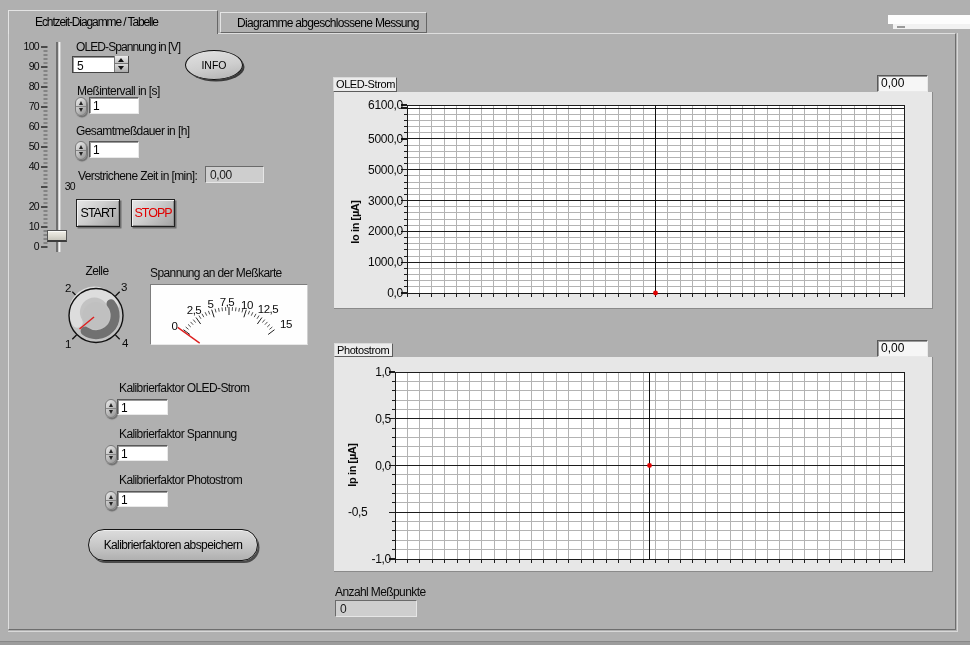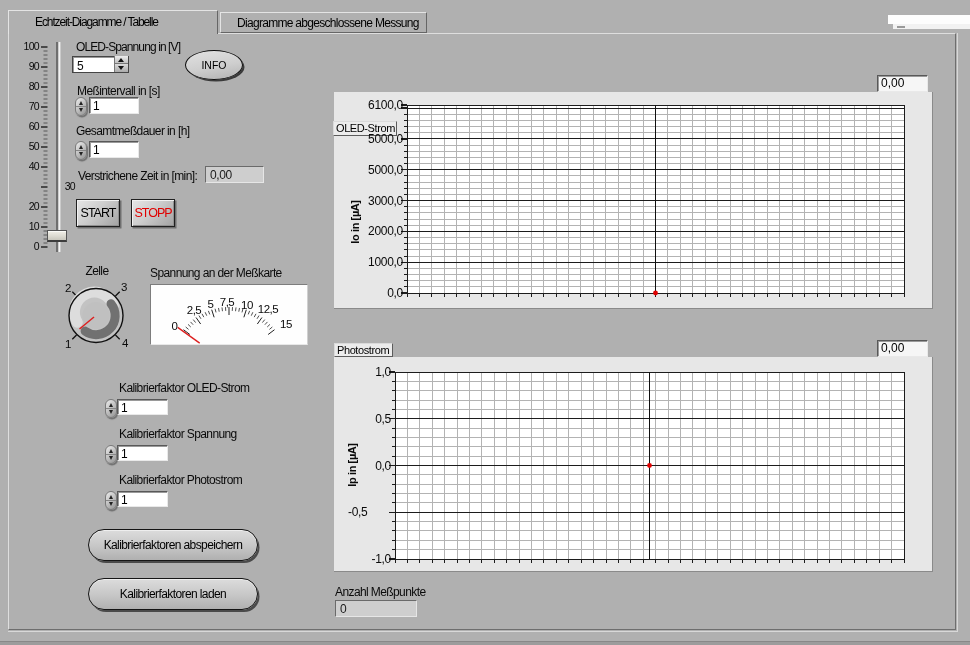--- a/index.html
+++ b/index.html
@@ -203,23 +203,22 @@
     <div class="ab" style="left:108.5px;top:456px;width:0;height:0;border-left:2.5px solid transparent;border-right:2.5px solid transparent;border-top:4px solid #222;"></div>
     <div class="ab" style="left:106px;top:454px;width:10px;height:1px;background:#888;"></div>
 <div class="field" style="left:117px;top:445px;width:51px;height:16px;box-sizing:border-box;">1</div>
 <div class="lbl" style="left:119px;top:473px;">Kalibrierfaktor Photostrom</div>
 <div class="ab" style="left:105px;top:491px;width:12px;height:19px;border-radius:6px;border:1px solid #7a7a7a;background:linear-gradient(135deg,#ececec,#bcbcbc 55%,#939393);box-shadow:1px 1.5px 1px rgba(60,60,60,.55);box-sizing:border-box;"></div>
     <div class="ab" style="left:108.5px;top:495px;width:0;height:0;border-left:2.5px solid transparent;border-right:2.5px solid transparent;border-bottom:4px solid #222;"></div>
     <div class="ab" style="left:108.5px;top:502px;width:0;height:0;border-left:2.5px solid transparent;border-right:2.5px solid transparent;border-top:4px solid #222;"></div>
     <div class="ab" style="left:106px;top:500px;width:10px;height:1px;background:#888;"></div>
 <div class="field" style="left:117px;top:491px;width:51px;height:16px;box-sizing:border-box;">1</div>
 <div class="stad" style="left:88px;top:529px;width:168px;height:30px;">Kalibrierfaktoren abspeichern</div>
-<div class="stad" style="left:88px;top:578px;width:168px;height:30px;">Kalibrierfaktoren laden</div>
 <div class="ab" style="left:334px;top:92px;width:599px;height:217px;background:#e7e7e7;border-right:1px solid #8a8a8a;border-bottom:1px solid #8a8a8a;box-sizing:border-box;"></div>
-<div class="ab" style="left:333px;top:77px;width:64px;height:15px;background:#ececec;border:1px solid #dadada;border-right-color:#5c5c5c;border-bottom-color:#5c5c5c;box-sizing:border-box;font-size:11px;letter-spacing:-0.4px;padding-left:2px;white-space:nowrap;margin-top:44px;">OLED-Strom</div>
+<div class="ab" style="left:333px;top:77px;width:64px;height:15px;background:#ececec;border:1px solid #dadada;border-right-color:#5c5c5c;border-bottom-color:#5c5c5c;box-sizing:border-box;font-size:11px;letter-spacing:-0.4px;padding-left:2px;white-space:nowrap;">OLED-Strom</div>
 <div class="field" style="left:877px;top:75px;width:51px;height:17px;box-sizing:border-box;font-size:12px;padding-top:0px;background:#f6f6f6;">0,00</div>
 <svg width="599" height="217" viewBox="0 0 599 217" style="position:absolute;left:334px;top:92px" shape-rendering="crispEdges">
       <rect x="73" y="13.0" width="497" height="188.0" fill="#ffffff"></rect>
       <line x1="85.42" y1="13.00" x2="85.42" y2="201.00" stroke="#b3b3b3" stroke-width="1"></line>
       <line x1="97.85" y1="13.00" x2="97.85" y2="201.00" stroke="#b3b3b3" stroke-width="1"></line>
       <line x1="110.28" y1="13.00" x2="110.28" y2="201.00" stroke="#b3b3b3" stroke-width="1"></line>
       <line x1="122.70" y1="13.00" x2="122.70" y2="201.00" stroke="#b3b3b3" stroke-width="1"></line>
       <line x1="135.12" y1="13.00" x2="135.12" y2="201.00" stroke="#b3b3b3" stroke-width="1"></line>
       <line x1="147.55" y1="13.00" x2="147.55" y2="201.00" stroke="#b3b3b3" stroke-width="1"></line>
       <line x1="159.98" y1="13.00" x2="159.98" y2="201.00" stroke="#b3b3b3" stroke-width="1"></line>

